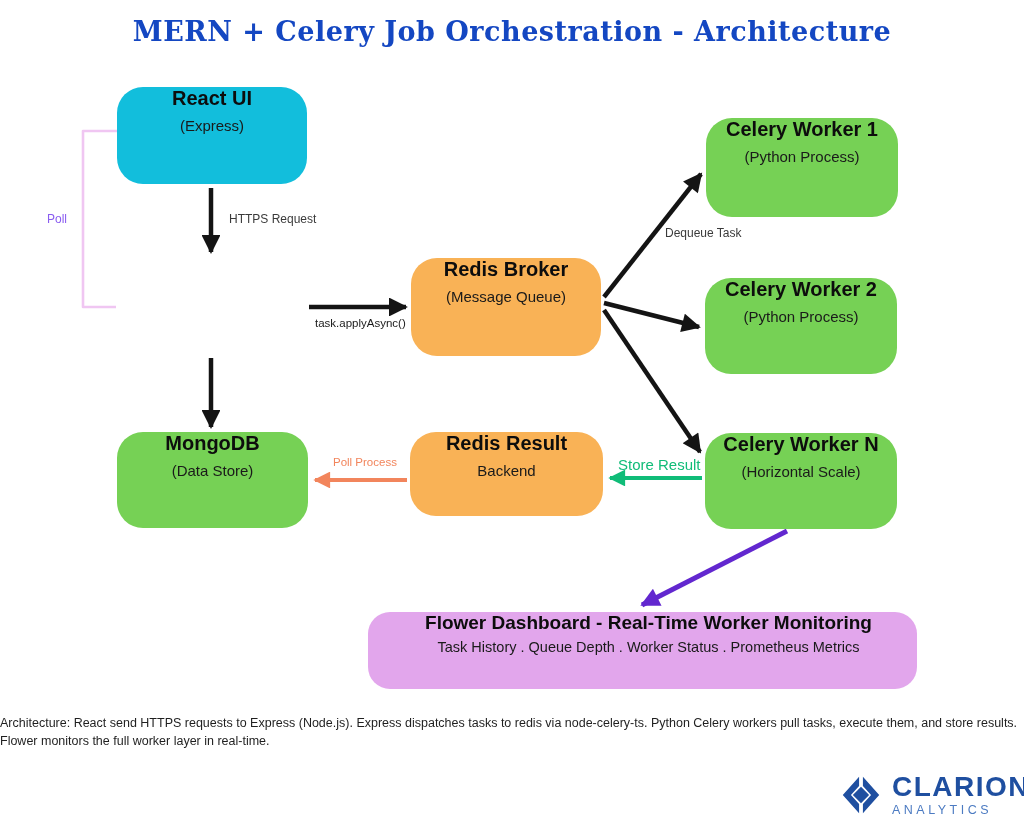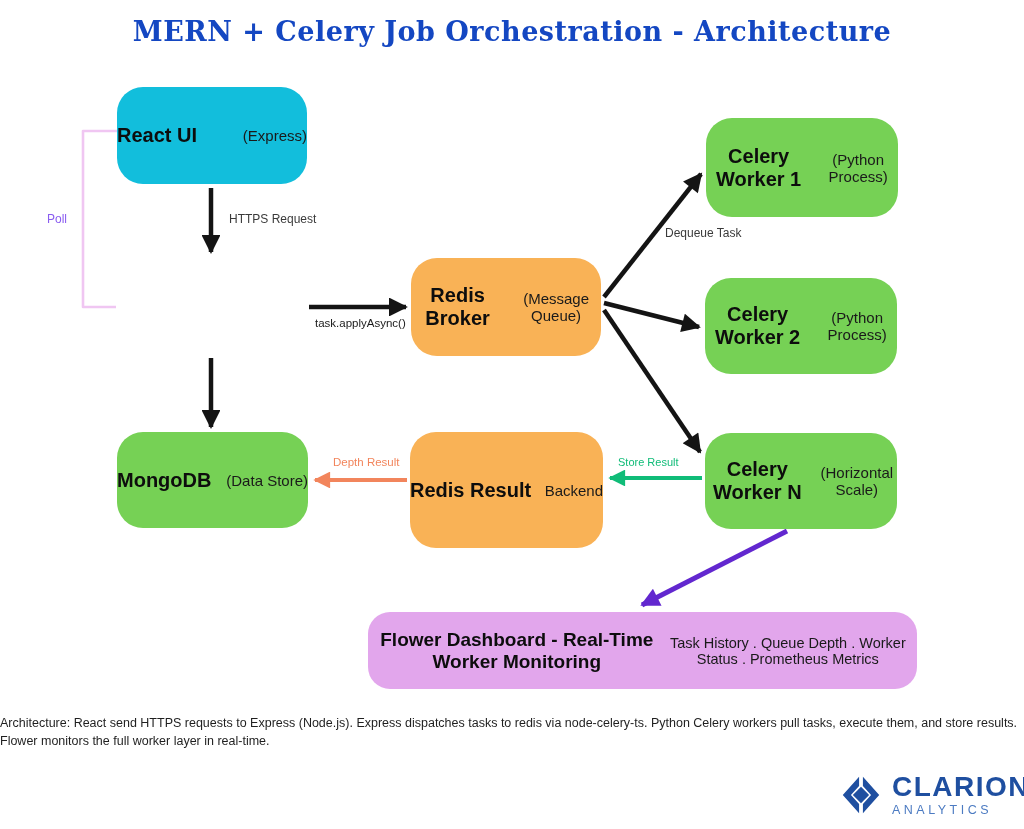--- a/index.html
+++ b/index.html
@@ -13,36 +13,36 @@
   .diagram-title{
     position:absolute;left:0;top:16px;width:100%;
     text-align:center;
     font-family:"DejaVu Serif","Liberation Serif",serif;
     font-weight:800;font-size:27px;letter-spacing:.5px;
     color:var(--title-blue);
   }
   .arrows{position:absolute;left:0;top:0;pointer-events:none;}
   .node{
     position:absolute;border-radius:26px;
-    display:flex;flex-direction:row;align-items:center;justify-content:space-between;
+    display:flex;flex-direction:column;align-items:center;justify-content:flex-start;
     text-align:center;gap:7px;
   }
   .node-cyan{background:var(--box-cyan);}
   .node-green{background:var(--box-green);}
   .node-orange{background:var(--box-orange);}
   .node-lavender{background:var(--box-lavender);border-radius:22px;padding-left:12px;}
   .node-title{font-size:20px;font-weight:700;color:#0d0d0d;}
   .node-sub{font-size:15px;color:#1a1a1a;}
   .flower .node-title{font-size:19px;}
   .flower .node-sub{font-size:14.5px;}
   .edge-label{
     position:absolute;font-size:12px;color:var(--label-gray);white-space:nowrap;
   }
   .edge-label.code{font-size:11.5px;color:#1a1a1a;}
-  .edge-label.green{color:var(--arrow-green);font-size:11px;}
+  .edge-label.green{color:var(--arrow-green);font-size:15px;}
   .edge-label.salmon{color:var(--arrow-salmon);font-size:11.5px;}
   .edge-label.purple{color:var(--label-purple);}
   .footer-note{
     position:absolute;left:0;top:714px;width:100%;
     text-align:left;font-size:12.5px;line-height:1.45;color:#1f1f1f;
   }
   .logo{
     position:absolute;left:838px;top:772px;
     display:flex;align-items:center;gap:8px;
   }
@@ -121,35 +121,35 @@
   <div class="node node-green" style="left:705px;top:433px;width:192px;height:96px">
     <div class="node-title">Celery Worker N</div>
     <div class="node-sub">(Horizontal Scale)</div>
   </div>
 
   <div class="node node-green" style="left:117px;top:432px;width:191px;height:96px">
     <div class="node-title">MongoDB</div>
     <div class="node-sub">(Data Store)</div>
   </div>
 
-  <div class="node node-orange" style="left:410px;top:432px;width:193px;height:116px">
+  <div class="node node-orange" style="left:410px;top:432px;width:193px;height:84px">
     <div class="node-title">Redis Result</div>
     <div class="node-sub">Backend</div>
   </div>
 
   <div class="node node-lavender flower" style="left:368px;top:612px;width:537px;height:77px;gap:5px">
     <div class="node-title">Flower Dashboard - Real-Time Worker Monitoring</div>
     <div class="node-sub">Task History . Queue Depth . Worker Status . Prometheus Metrics</div>
   </div>
 
   <span class="edge-label" style="left:229px;top:212px">HTTPS Request</span>
   <span class="edge-label code" style="left:315px;top:317px">task.applyAsync()</span>
   <span class="edge-label" style="left:665px;top:226px">Dequeue Task</span>
   <span class="edge-label green" style="left:618px;top:456px">Store Result</span>
-  <span class="edge-label salmon" style="left:333px;top:456px">Depth Result</span>
+  <span class="edge-label salmon" style="left:333px;top:456px">Poll Process</span>
   <span class="edge-label purple" style="left:47px;top:212px">Poll</span>
 
   <div class="footer-note">
     <div>Architecture: React send HTTPS requests to Express (Node.js). Express dispatches tasks to redis via node-celery-ts. Python Celery workers pull tasks, execute them, and store results.</div>
     <div>Flower monitors the full worker layer in real-time.</div>
   </div>
 
   <div class="logo">
     <svg width="46" height="46" viewBox="0 0 48 48">
       <path d="M22,5 L5,24 L22,43 L22,33.5 L13.5,24 L22,14.5 Z" fill="var(--logo-blue)"></path>

